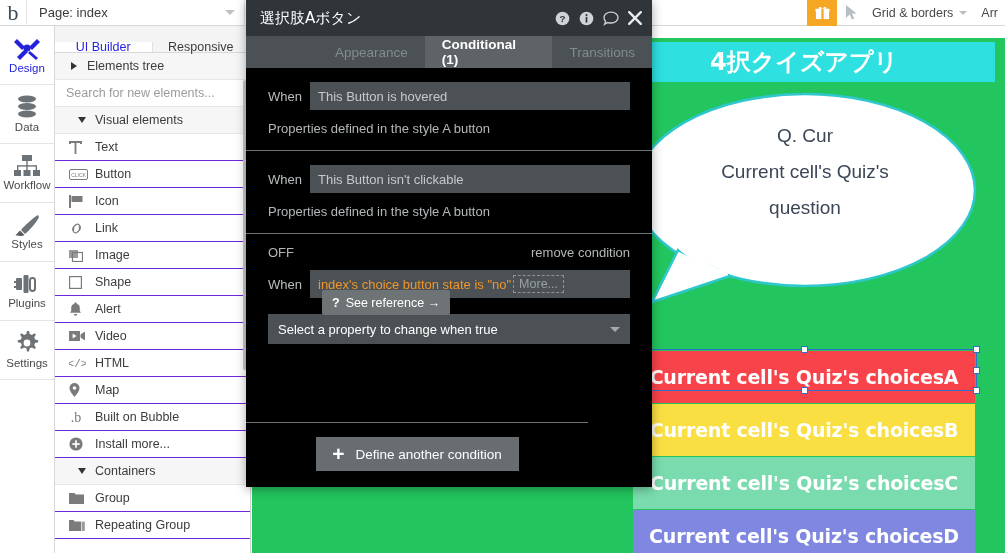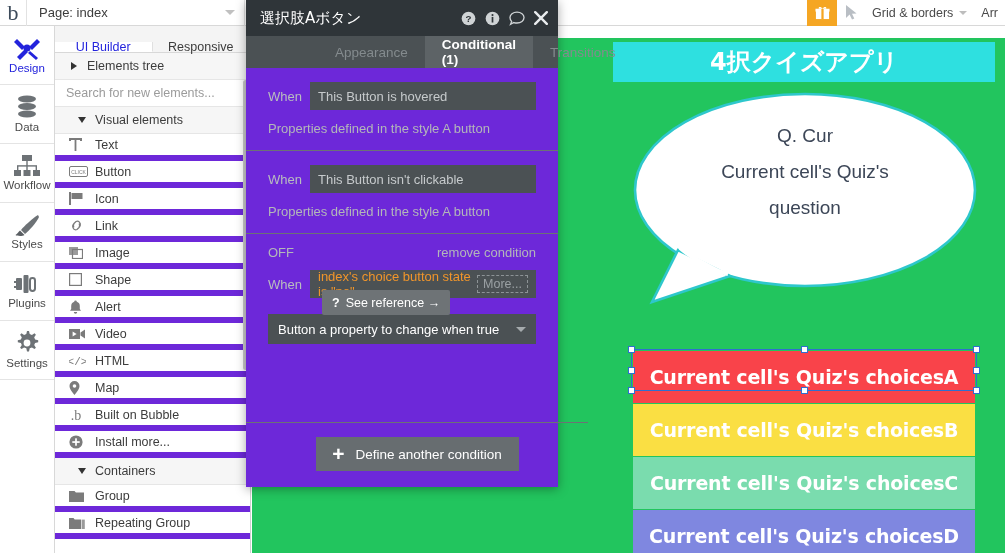--- a/index.html
+++ b/index.html
@@ -86,21 +86,21 @@
     background:#f6f6f6; border-bottom:1px solid #e6e6e6; font-size:12.5px; color:#3c3c3c;
   }
   .tri-right { width:0;height:0;border-top:4px solid transparent;border-bottom:4px solid transparent;border-left:6px solid #333; margin-right:10px;}
   .tri-down  { width:0;height:0;border-left:4px solid transparent;border-right:4px solid transparent;border-top:6px solid #333; margin-right:9px; margin-left:7px;}
   .search-row {
     height:27px; display:flex; align-items:center; padding-left:11px;
     border-bottom:1px solid #e6e6e6; font-size:12.5px; color:#9b9b9b; background:#fff;
   }
   .el-row {
     height:27px; display:flex; align-items:center; padding-left:14px;
-    border-bottom:6px solid #6d28d9; font-size:12.5px; color:#3c3c3c; background:#fff;
+    border-bottom:1px solid #6d28d9; font-size:12.5px; color:#3c3c3c; background:#fff;
   }
   .el-ico { width:26px; display:flex; align-items:center; color:#7b7b7b; font-size:13px; }
   #panel-scroll {
     position:absolute; right:2px; top:54px; width:5px; height:290px;
     background:#c9c9c9; border-radius:3px;
   }
 
   
   #canvas {
     position:absolute; left:252px; top:38px; width:753px; height:527px;
@@ -131,22 +131,22 @@
   #selbox {
     position:absolute; left:379px; top:311px; width:346px; height:42px;
     border:1px solid #2f6fd0; pointer-events:none;
   }
   .handle {
     position:absolute; width:7px; height:7px; background:#ffffff; border:1px solid #2f6fd0;
   }
 
   
   #modal {
-    position:absolute; left:246px; top:0px; width:312px; height:487px;
-    background:#6d28d9; box-shadow:0 2px 10px rgba(0,0,0,.35);
+    position:absolute; left:246px; top:0px; width:406px; height:487px;
+    background:#000000; box-shadow:0 2px 10px rgba(0,0,0,.35);
   }
   #modal-head {
     height:36px; background:#2f3539; display:flex; align-items:center; padding:0 10px 0 14px;
   }
   #modal-title { font-size:15px; color:#ffffff; font-family:"DejaVu Sans", sans-serif; }
   #modal-icons { margin-left:auto; display:flex; align-items:center; gap:9px; }
   .mi { color:#cfd3d5; display:flex; align-items:center; }
   #modal-tabs { height:32px; background:#4b5154; display:flex; align-items:flex-end; padding-left:72px; }
   .mtab {
     height:32px; padding:0 17px; display:flex; align-items:center;
@@ -580,21 +580,21 @@
       <span class="when-lbl">When</span>
       <span class="when-box orange">
         <span>index's choice button state is "no"</span>
         <span class="more-chip">More...</span>
       </span>
     </div>
   </div>
 
 
   <div class="select-prop">
-    <span>Button a property to change when true</span>
+    <span>Select a property to change when true</span>
     <span class="caret3"></span>
   </div>
 
   <div id="modal-foot">
     <div id="define-btn">
       <span class="plus">+</span>
       <span>Define another condition</span>
     </div>
   </div>
 </div>

